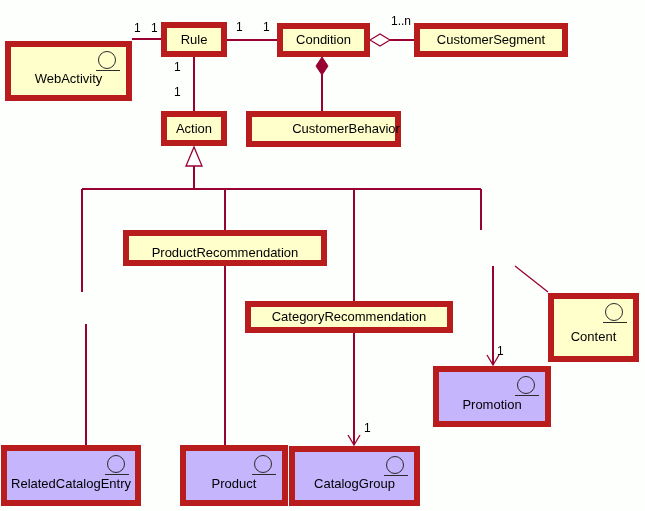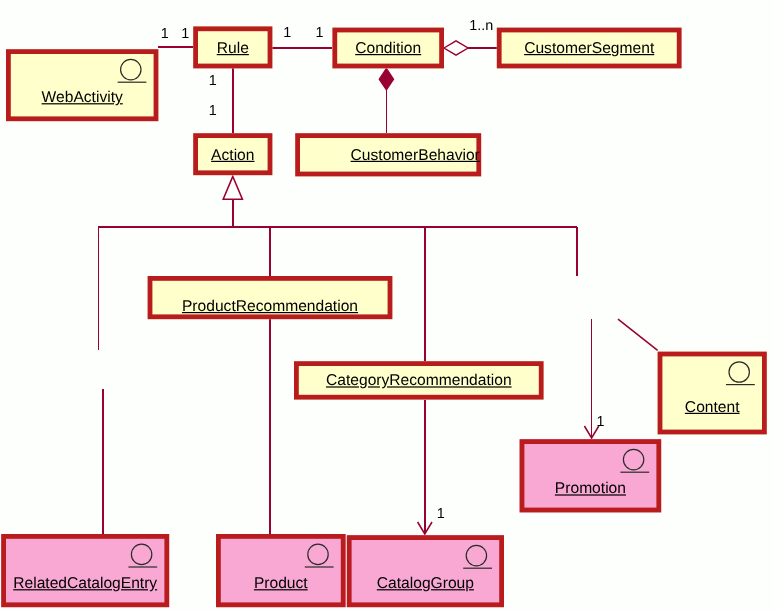--- a/index.html
+++ b/index.html
@@ -7,28 +7,27 @@
     width:645px;height:511px;position:relative;overflow:hidden;
     background:#fdfffd;
     font-family:"Liberation Sans", sans-serif;
     color:#000;
   }
   #canvas{position:absolute;left:0;top:0;width:645px;height:511px;}
   svg.wires{position:absolute;left:0;top:0;pointer-events:none;}
   .uml-box{
     position:absolute;
     background:#ffffcc;
-    border:4px solid #b91c1c;
+    border:6px solid #b91c1c;
     box-sizing:border-box;
     display:flex;align-items:center;justify-content:center;
     font-size:13px;line-height:14px;text-align:center;
     white-space:nowrap;
-    text-decoration:underline;
-  }
-  .uml-box.white{background:#f9a8d4;}
+  }
+  .uml-box.white{background:#c4b5fd;}
   .uml-box.iconbox{align-items:flex-end;padding-bottom:9px;}
   .iface-icon{
     position:absolute;top:4px;right:6px;width:24px;height:23px;
   }
   .iface-icon .circ{
     position:absolute;top:0;left:2px;width:18px;height:18px;
     border:1.5px solid #2b2b2b;border-radius:50%;box-sizing:border-box;
   }
   .iface-icon .bar{
     position:absolute;left:0;top:19px;width:24px;height:0;

